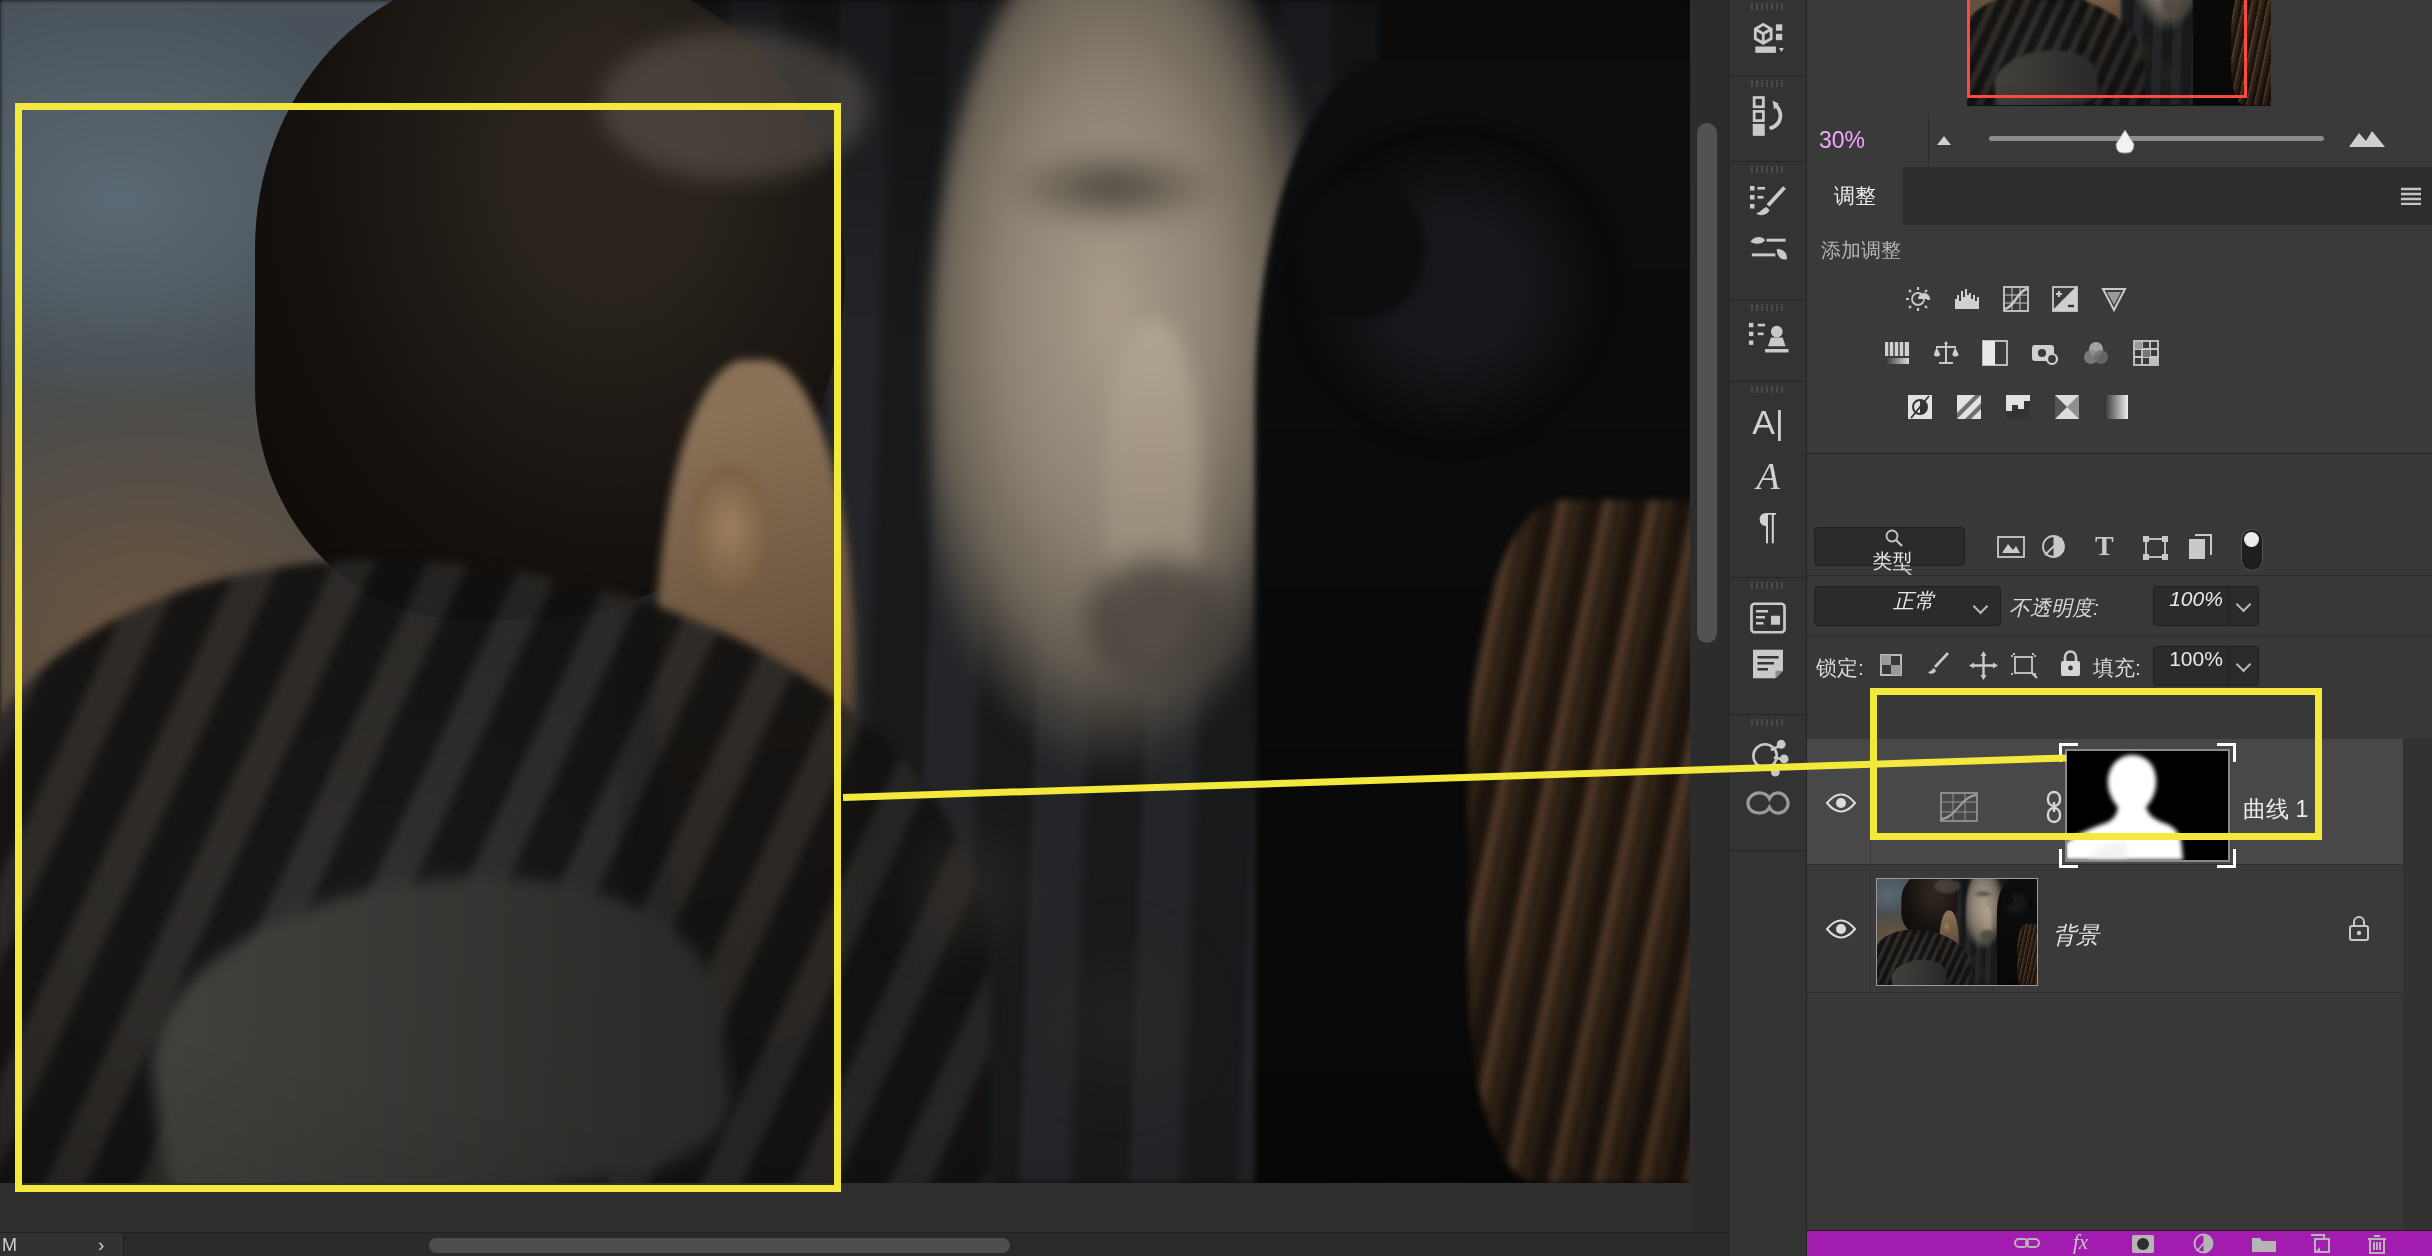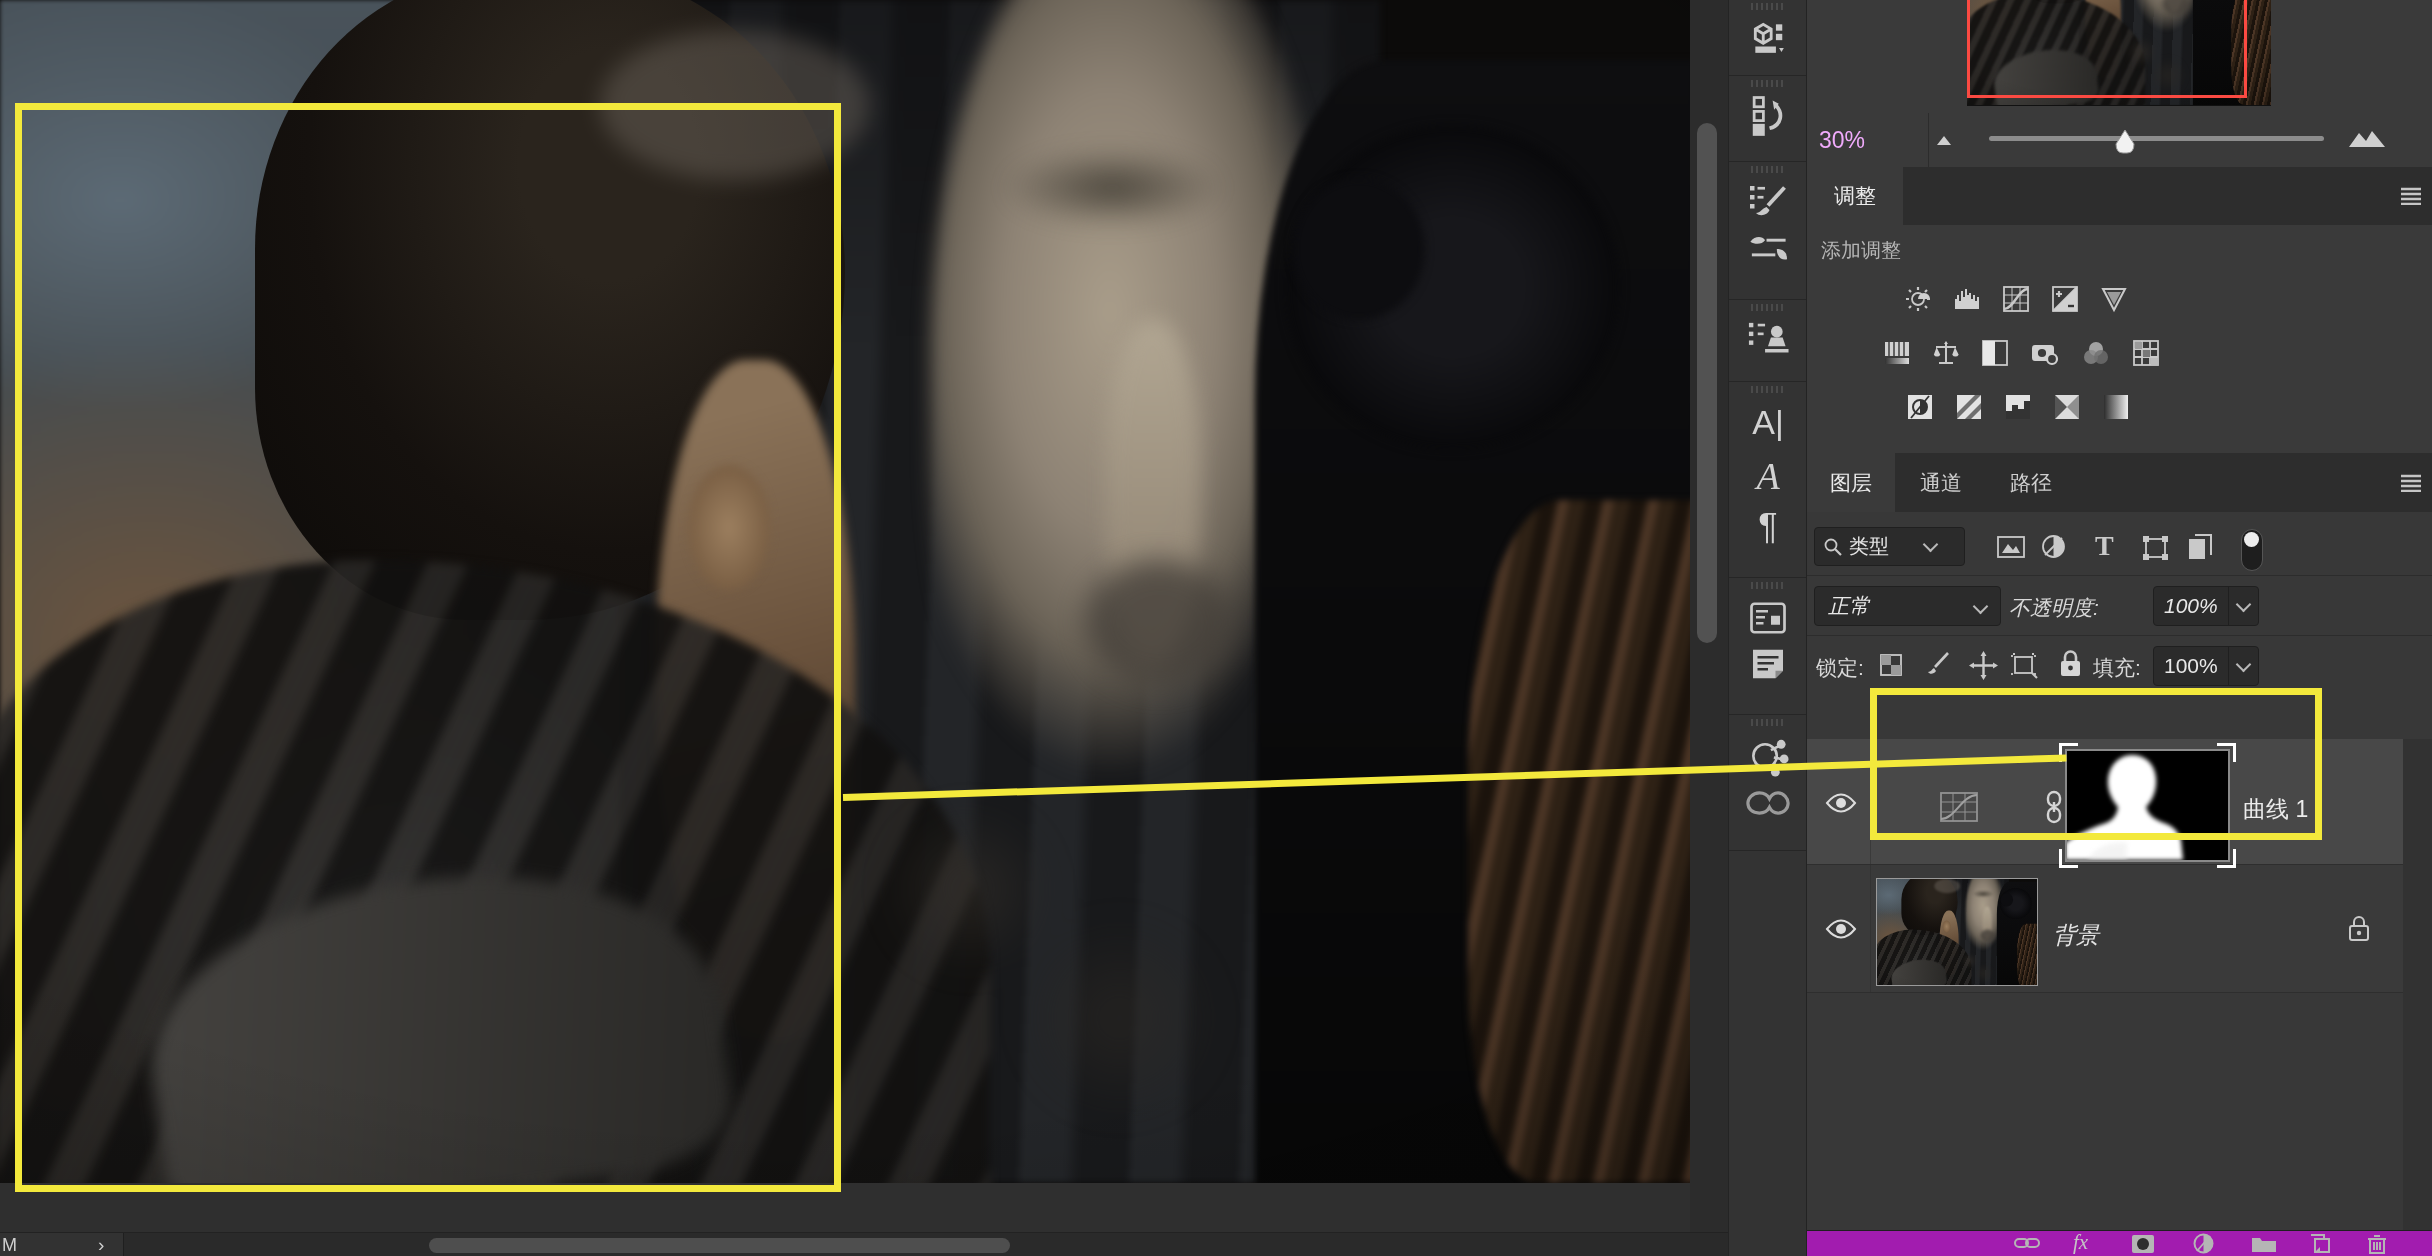--- a/index.html
+++ b/index.html
@@ -2,21 +2,21 @@
 <html><head>
 <meta charset="utf-8">
 <style>
   html,body{margin:0;padding:0;background:#111;}
   #stage{position:relative;width:2432px;height:1256px;overflow:hidden;background:#1e1e1e;
          font-family:"Liberation Sans","DejaVu Sans",sans-serif;color:#d6d6d6;}
   .abs{position:absolute;}
   .ico svg{display:block;stroke:#c9c9c9;fill:none;stroke-width:1.8px;}
   .ptxt{color:#d8d8d8;font-size:20px;}
   .chev{width:9px;height:9px;border-right:2px solid #b9b9b9;border-bottom:2px solid #b9b9b9;transform:rotate(45deg);display:inline-block;}
-  .box{background:#2b2b2b;border:1px solid #1f1f1f;border-radius:4px;box-sizing:border-box;display:flex;align-items:center;}
+  .box{background:#2b2b2b;border:1px solid #1f1f1f;border-radius:4px;box-sizing:border-box;display:flex;align-items:center;flex-direction:column;}
   .grip{width:34px;height:7px;background:repeating-linear-gradient(90deg,#4a4a4a 0 2px,transparent 2px 5px);}
   .stripsec{border-bottom:1px solid #262626;display:flex;flex-direction:column;align-items:center;}
   
   .photo{position:absolute;overflow:hidden;background:#0c0b0a;width:1690px;height:1183px;}
   .photo>div{position:absolute;}
   .pa-wall{left:0;top:0;width:680px;height:1183px;filter:blur(2px);background:
     radial-gradient(420px 300px at 120px 200px,#5c6a75,rgba(0,0,0,0) 70%),
     radial-gradient(520px 430px at 150px 650px,#6e563f,rgba(0,0,0,0) 72%),
     radial-gradient(430px 390px at 380px 920px,#8a939b,rgba(0,0,0,0) 75%),
     radial-gradient(540px 430px at 60px 1020px,#4e4438,rgba(0,0,0,0) 75%),
@@ -377,36 +377,20 @@
                 <linearGradient id="g2">
                   <stop offset="0" stop-color="#2e2e2e"></stop>
                   <stop offset="1" stop-color="#efefef"></stop>
                 </linearGradient>
               </defs>
             </svg>
           </span>
       </div>
     </div>
 
-    <div class="abs" style="left:0;top:453px;width:626px;height:59px;background:#2d2d2d;">
-      <div class="tab active abs" style="left:0;top:0;width:88px;height:59px;">
-          <span>图层</span>
-        </div>
-      <div class="tab abs" style="left:90px;top:0;width:88px;height:59px;">
-          <span>通道</span>
-        </div>
-      <div class="tab abs" style="left:180px;top:0;width:88px;height:59px;">
-          <span>路径</span>
-        </div>
-      <span class="ico abs" style="left:592px;top:21px;">
-          <svg width="24" height="18" viewBox="0 0 24 18">
-            <path d="M2,2 22,2 M2,7 22,7 M2,12 22,12 M2,17 22,17" stroke="#c5c5c5" stroke-width="2.4"></path>
-          </svg>
-        </span>
-    </div>
 
     <div class="abs" style="left:0;top:512px;width:626px;height:63px;background:#383838;">
       <div class="box abs" style="left:7px;top:15px;width:151px;height:39px;">
         <span class="ico" style="margin-left:8px;">
             <svg width="20" height="20" viewBox="0 0 20 20">
               <circle cx="8" cy="8" r="5.5"></circle>
               <path d="M12,12 18,18" stroke-width="2.2"></path>
             </svg>
           </span>
         <span style="margin-left:6px;font-size:20px;color:#e4e4e4;">类型</span>

